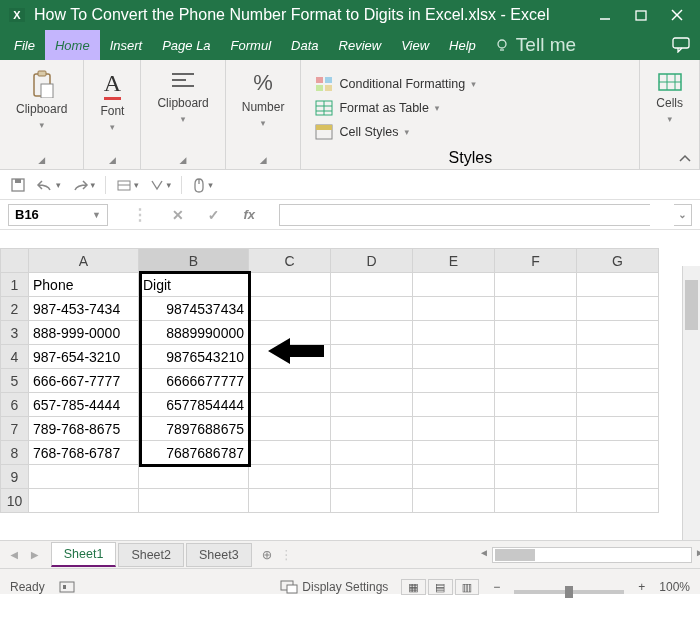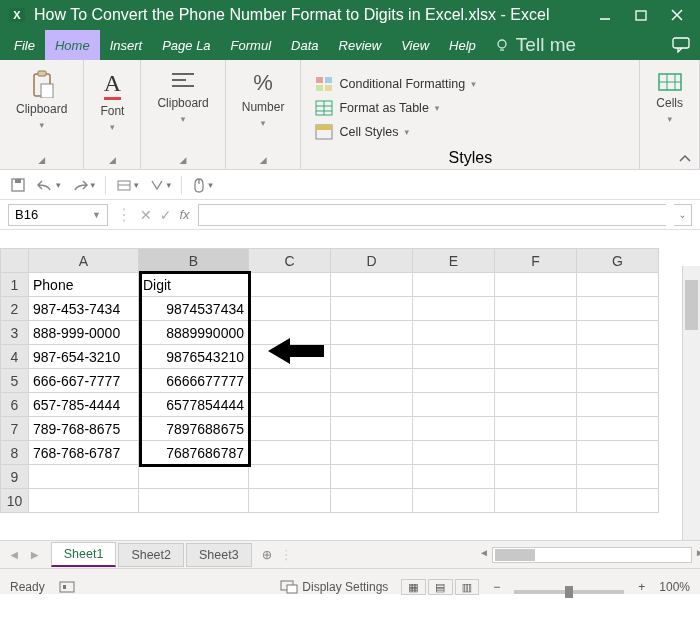--- a/index.html
+++ b/index.html
@@ -27,21 +27,21 @@
 .styles-group { flex: 1; display: flex; flex-direction: column; padding: 6px 10px 2px; border-right: 1px solid #d6d6d6; }
 .styles-group .rows { flex: 1; display: flex; flex-direction: column; gap: 4px; justify-content: center; }
 .styles-group .rowbtn { display: flex; align-items: center; gap: 6px; font-size: 12.5px; color: #333; cursor: pointer; padding: 2px 4px; }
 .styles-group .rowbtn .glyph { color: #666; font-size: 15px; width: 18px; }
 .ribbon .collapse { position: absolute; right: 8px; bottom: 4px; color: #666; font-size: 12px; cursor: pointer; }
 
 .qat { background: #fff; height: 30px; border-bottom: 1px solid #e0e0e0; display: flex; align-items: center; gap: 10px; padding: 0 10px; color: #777; }
 .qat .qbtn { cursor: pointer; display: flex; align-items: center; gap: 2px; font-size: 14px; }
 .qat .sep { width: 1px; height: 18px; background: #ddd; }
 
-.fbar { height: 30px; background: #fff; border-bottom: 1px solid #e0e0e0; display: flex; align-items: center; gap: 8px; padding: 0 8px; }
+.fbar { height: 30px; background: #fff; border-bottom: 1px solid #e0e0e0; display: flex; align-items: center; gap: 24px; padding: 0 8px; font-weight: bold; }
 .namebox { border: 1px solid #c8c8c8; height: 22px; width: 100px; display: flex; align-items: center; padding: 0 6px; font-size: 13px; justify-content: space-between; }
 .namebox .dd { color: #888; font-size: 9px; }
 .fbar .fx { color: #888; font-size: 13px; font-style: italic; }
 .fbar .fbtn { color: #aaa; font-size: 14px; cursor: pointer; }
 .fbar .finput { flex: 1; border: 1px solid #c8c8c8; border-right: none; height: 22px; }
 .fbar .expand { border: 1px solid #c8c8c8; border-left: none; height: 22px; width: 18px; display: flex; align-items: center; justify-content: center; color: #888; font-size: 10px; cursor: pointer; }
 
 .gridwrap { position: relative; height: 292px; overflow: hidden; }
 .gap { height: 18px; background: #fff; }
 .grid { border-collapse: collapse; table-layout: fixed; }

